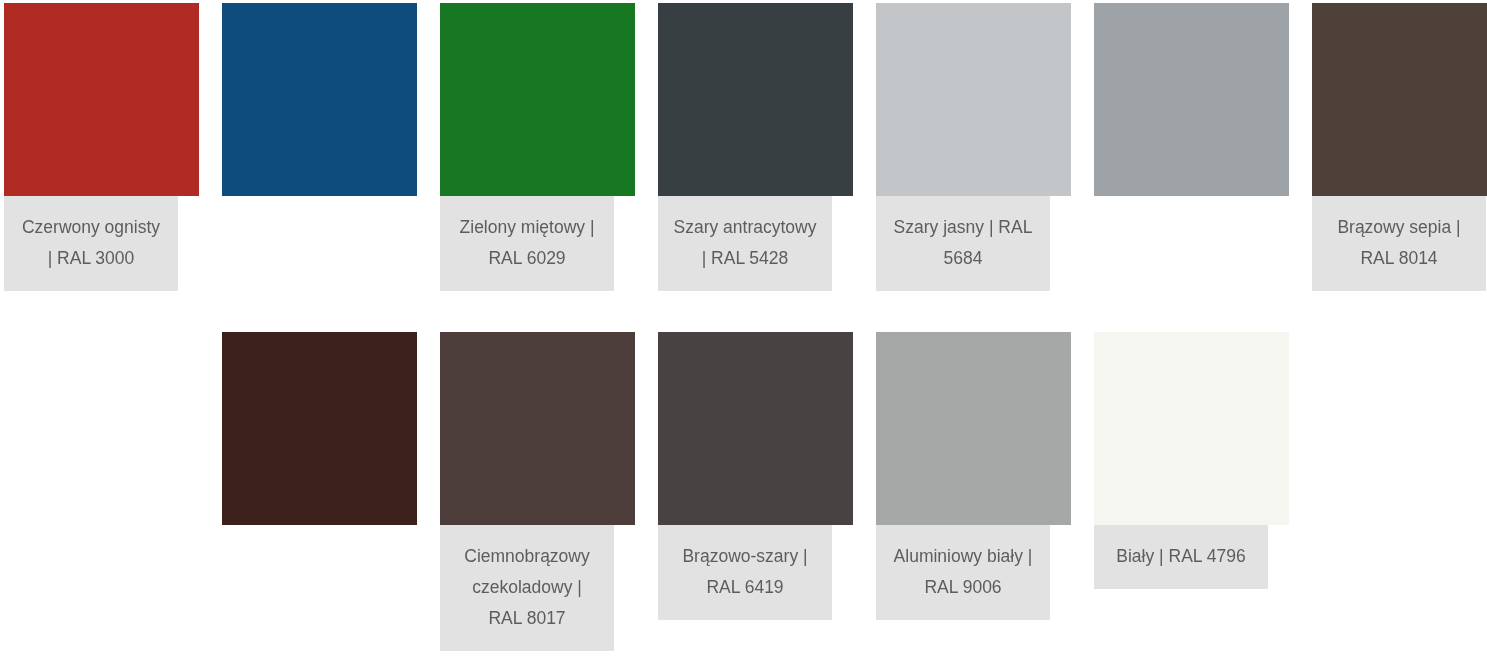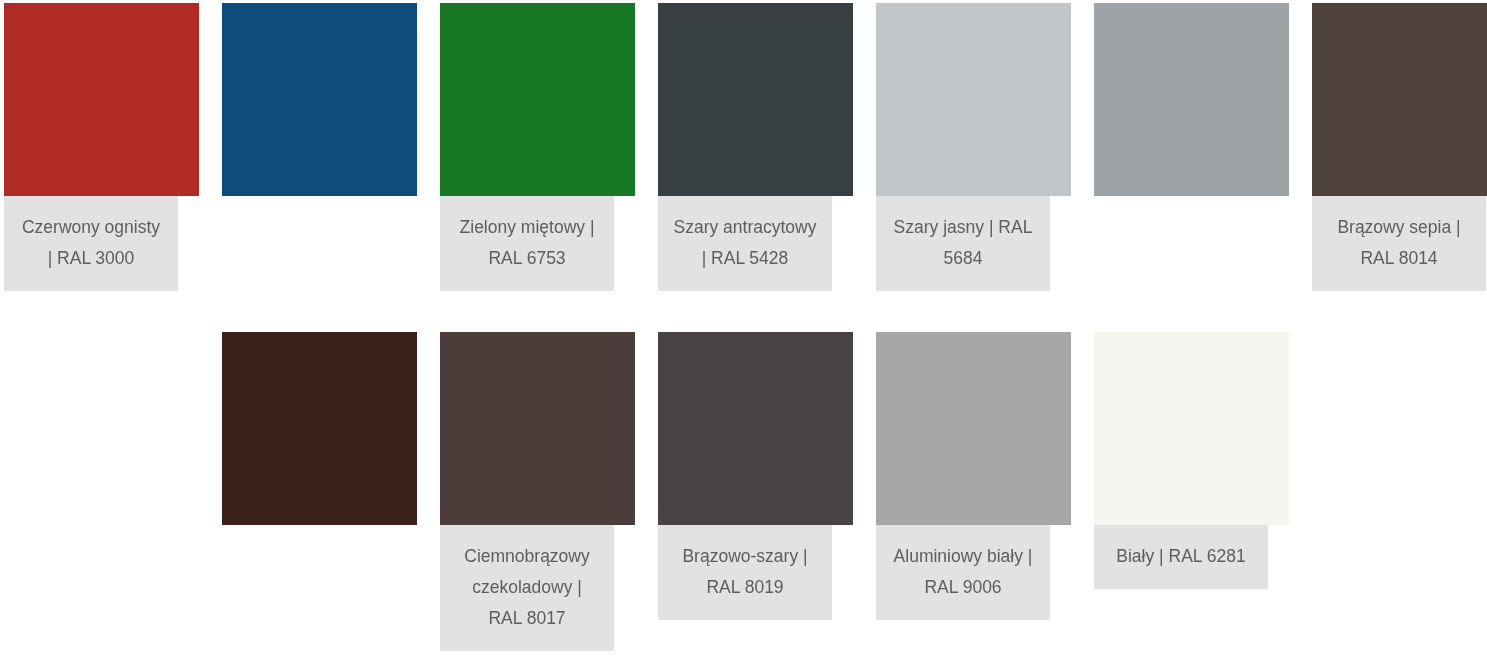--- a/index.html
+++ b/index.html
@@ -61,21 +61,21 @@
 <div id="swatch-grid">
     <div class="swatch-card">
       <div class="swatch-color" style="background-color: rgb(175, 43, 35);"></div>
       <div class="swatch-caption">Czerwony ognisty | RAL 3000</div>
     </div>
     <div class="swatch-card">
       <div class="swatch-color" style="background-color: rgb(14, 76, 126);"></div>
     </div>
     <div class="swatch-card">
       <div class="swatch-color" style="background-color: rgb(24, 119, 34);"></div>
-      <div class="swatch-caption">Zielony miętowy | RAL 6753</div>
+      <div class="swatch-caption">Zielony miętowy | RAL 6029</div>
     </div>
     <div class="swatch-card">
       <div class="swatch-color" style="background-color: rgb(55, 63, 67);"></div>
       <div class="swatch-caption">Szary antracytowy | RAL 5428</div>
     </div>
     <div class="swatch-card">
       <div class="swatch-color" style="background-color: rgb(195, 198, 200);"></div>
       <div class="swatch-caption">Szary jasny | RAL 5684</div>
     </div>
     <div class="swatch-card">
@@ -91,27 +91,27 @@
     </div>
     <div class="swatch-card">
       <div class="swatch-color" style="background-color: rgb(59, 32, 27);"></div>
     </div>
     <div class="swatch-card">
       <div class="swatch-color" style="background-color: rgb(76, 60, 58);"></div>
       <div class="swatch-caption">Ciemnobrązowy czekoladowy | RAL 8017</div>
     </div>
     <div class="swatch-card">
       <div class="swatch-color" style="background-color: rgb(72, 66, 67);"></div>
-      <div class="swatch-caption">Brązowo-szary | RAL 8019</div>
+      <div class="swatch-caption">Brązowo-szary | RAL 6419</div>
     </div>
     <div class="swatch-card">
       <div class="swatch-color" style="background-color: rgb(165, 168, 167);"></div>
       <div class="swatch-caption">Aluminiowy biały | RAL 9006</div>
     </div>
     <div class="swatch-card">
       <div class="swatch-color" style="background-color: rgb(246, 246, 241);"></div>
-      <div class="swatch-caption">Biały | RAL 6281</div>
+      <div class="swatch-caption">Biały | RAL 4796</div>
     </div>
     <div class="swatch-card is-empty">
       <div class="swatch-color" style="background-color: rgb(255, 255, 255);"></div>
       <div class="swatch-caption"></div>
     </div>
   </div>
 
 </body></html>

